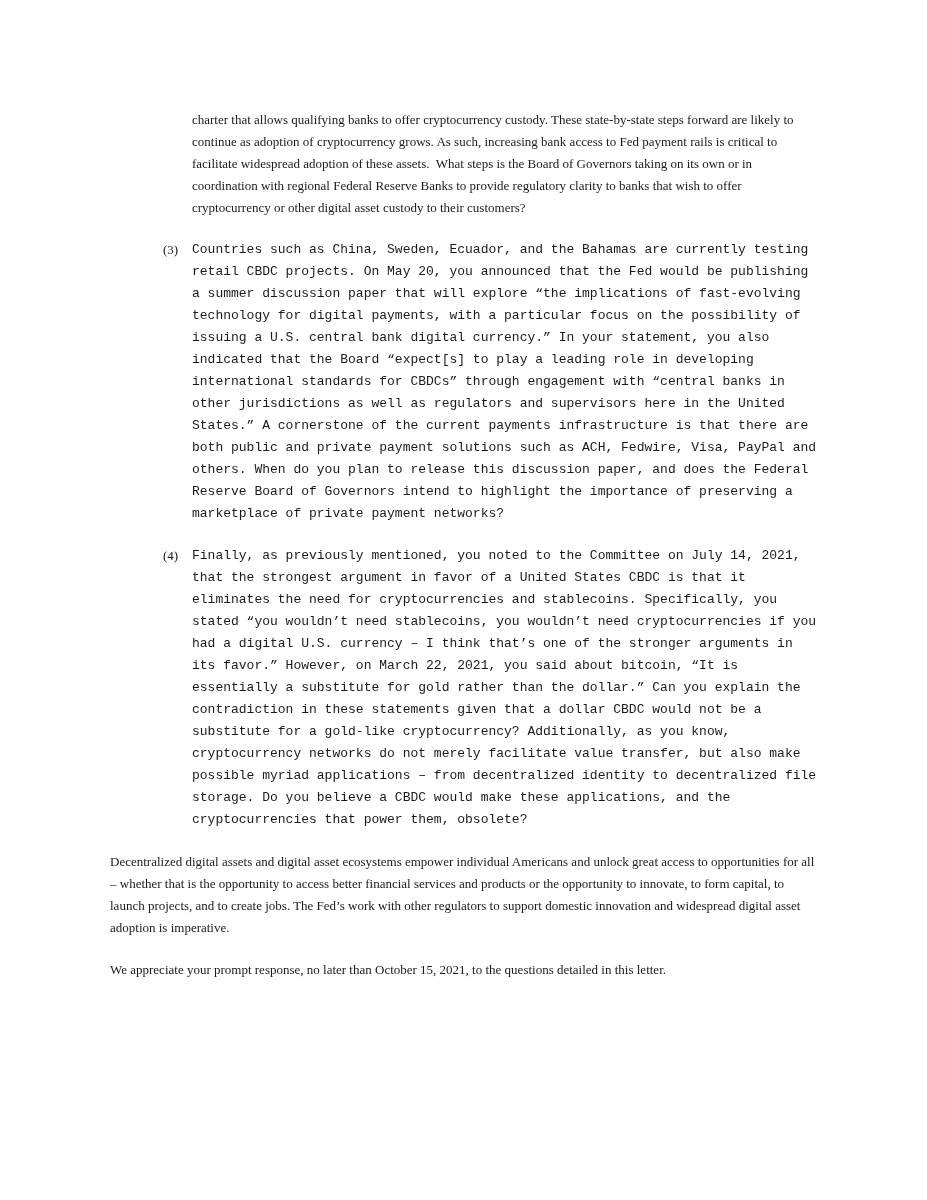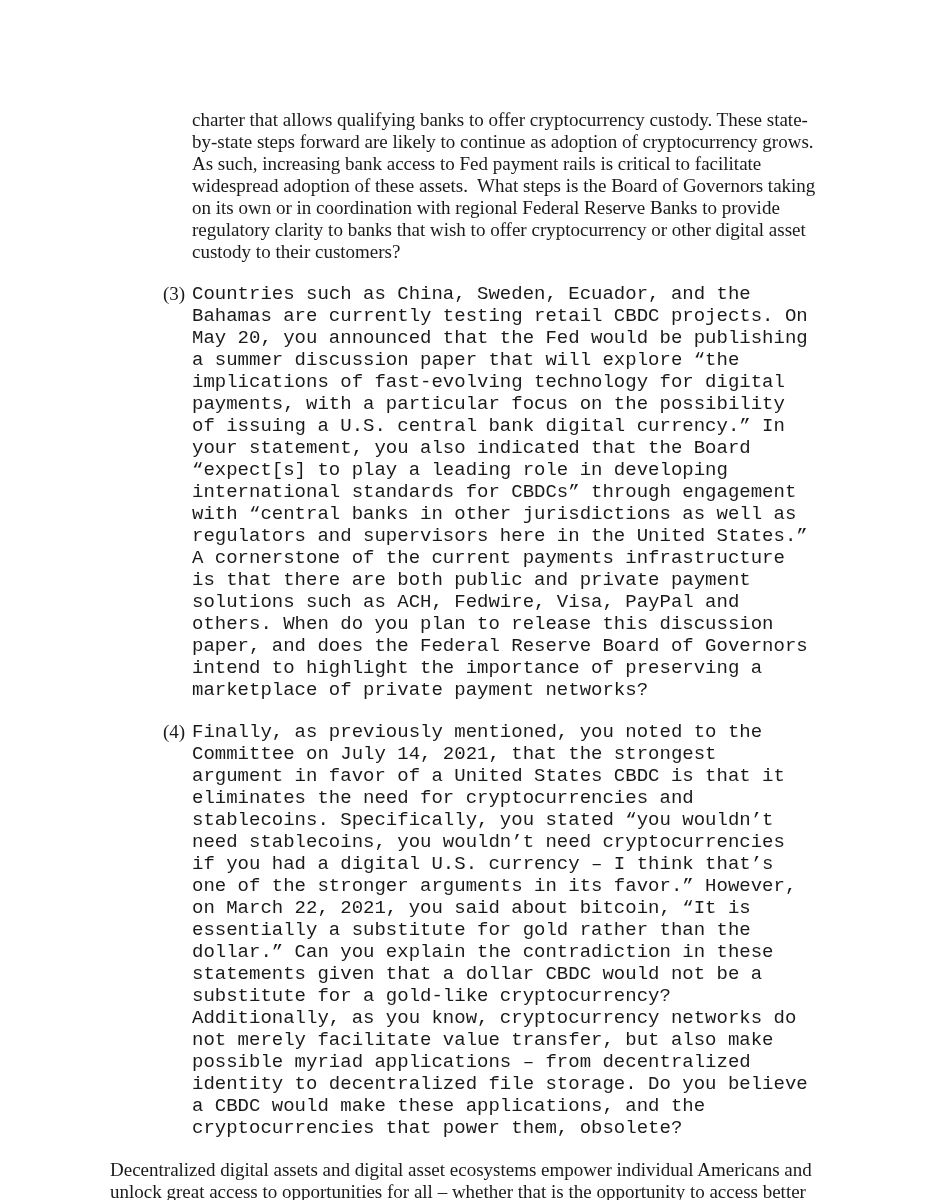--- a/index.html
+++ b/index.html
@@ -11,21 +11,21 @@
     height: 1200px;
     background: #ffffff;
   }
   .page {
     position: relative;
     width: 927px;
     height: 1200px;
     background: #ffffff;
     overflow: hidden;
     font-family: "Liberation Serif", "DejaVu Serif", serif;
-    font-size: 19px;
+    font-size: 13px;
     line-height: 22px;
     color: #1a1a1a;
   }
   .content {
     position: absolute;
     left: 110px;
     top: 109px;
     width: 710px;
   }
   .para {
@@ -67,15 +67,16 @@
       <p class="item-body">Countries such as China, Sweden, Ecuador, and the Bahamas are currently testing retail CBDC projects. On May 20, you announced that the Fed would be publishing a summer discussion paper that will explore “the implications of fast-evolving technology for digital payments, with a particular focus on the possibility of issuing a U.S. central bank digital currency.” In your statement, you also indicated that the Board “expect[s] to play a leading role in developing international standards for CBDCs” through engagement with “central banks in other jurisdictions as well as regulators and supervisors here in the United States.” A cornerstone of the current payments infrastructure is that there are both public and private payment solutions such as ACH, Fedwire, Visa, PayPal and others. When do you plan to release this discussion paper, and does the Federal Reserve Board of Governors intend to highlight the importance of preserving a marketplace of private payment networks?</p>
     </div>
 
     <div class="numbered-item">
       <div class="item-num">(4)</div>
       <p class="item-body">Finally, as previously mentioned, you noted to the Committee on July 14, 2021, that the strongest argument in favor of a United States CBDC is that it eliminates the need for cryptocurrencies and stablecoins. Specifically, you stated “you wouldn’t need stablecoins, you wouldn’t need cryptocurrencies if you had a digital U.S. currency – I think that’s one of the stronger arguments in its favor.” However, on March 22, 2021, you said about bitcoin, “It is essentially a substitute for gold rather than the dollar.” Can you explain the contradiction in these statements given that a dollar CBDC would not be a substitute for a gold-like cryptocurrency? Additionally, as you know, cryptocurrency networks do not merely facilitate value transfer, but also make possible myriad applications – from decentralized identity to decentralized file storage. Do you believe a CBDC would make these applications, and the cryptocurrencies that power them, obsolete?</p>
     </div>
 
     <p class="para">Decentralized digital assets and digital asset ecosystems empower individual Americans and unlock great access to opportunities for all – whether that is the opportunity to access better financial services and products or the opportunity to innovate, to form capital, to launch projects, and to create jobs. The Fed’s work with other regulators to support domestic innovation and widespread digital asset adoption is imperative.</p>
 
+    <p class="para">We appreciate your prompt response, no later than October 15, 2021, to the questions detailed in this letter.</p>
 
   </div>
 </div>
 
 </body></html>

